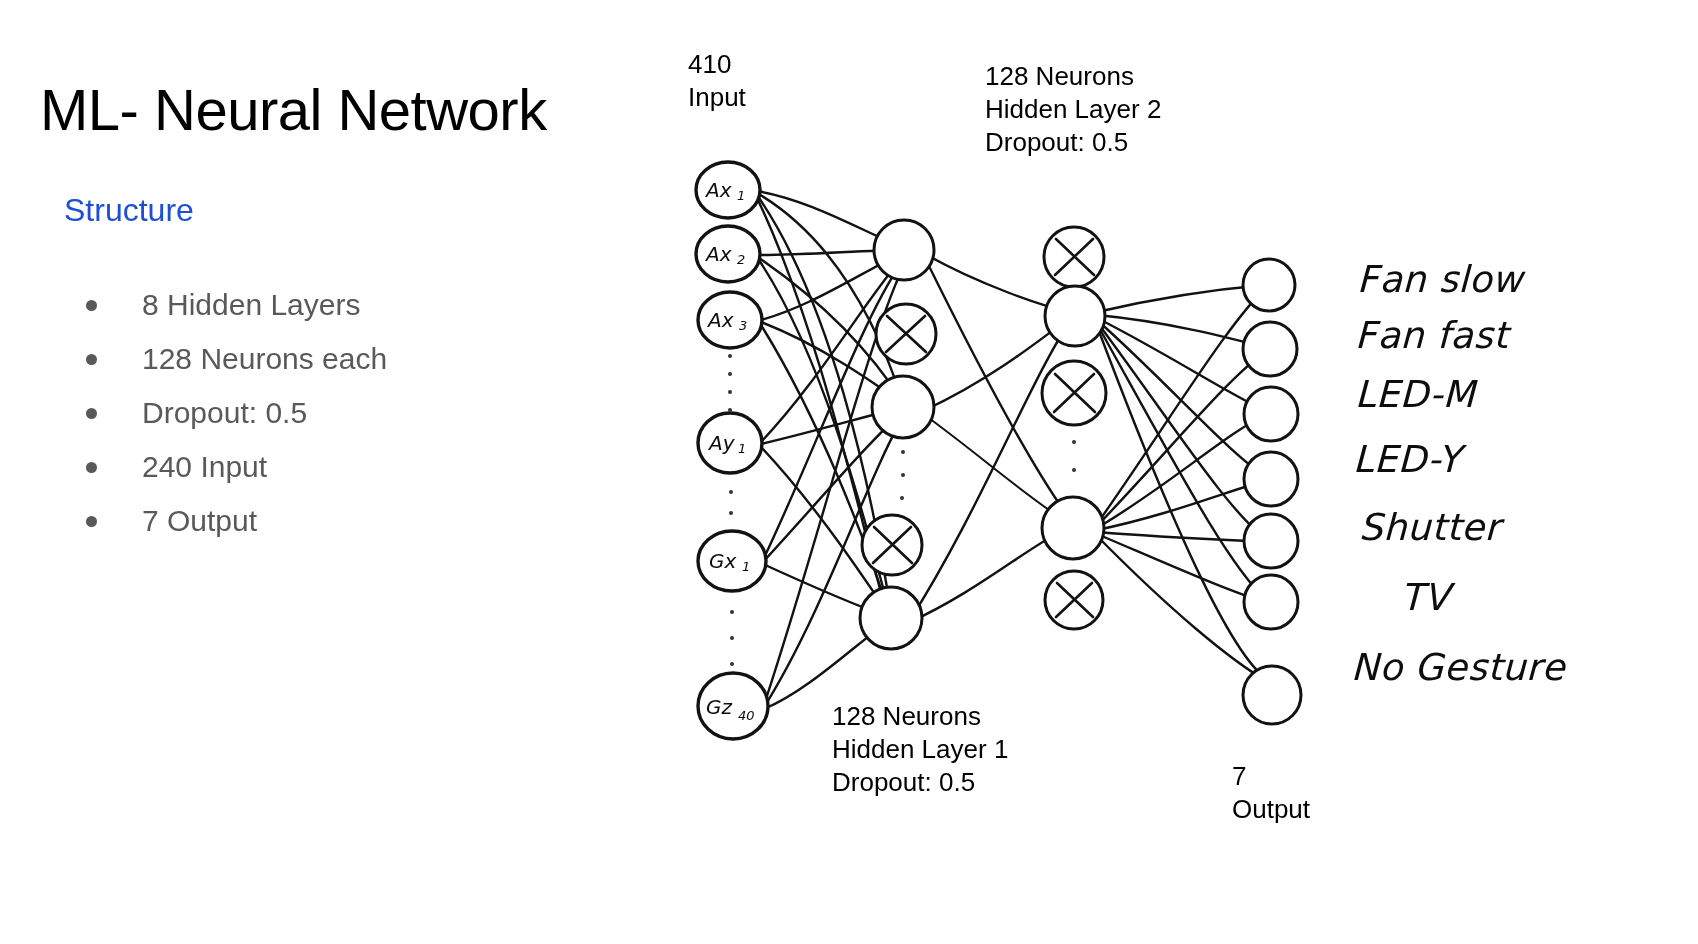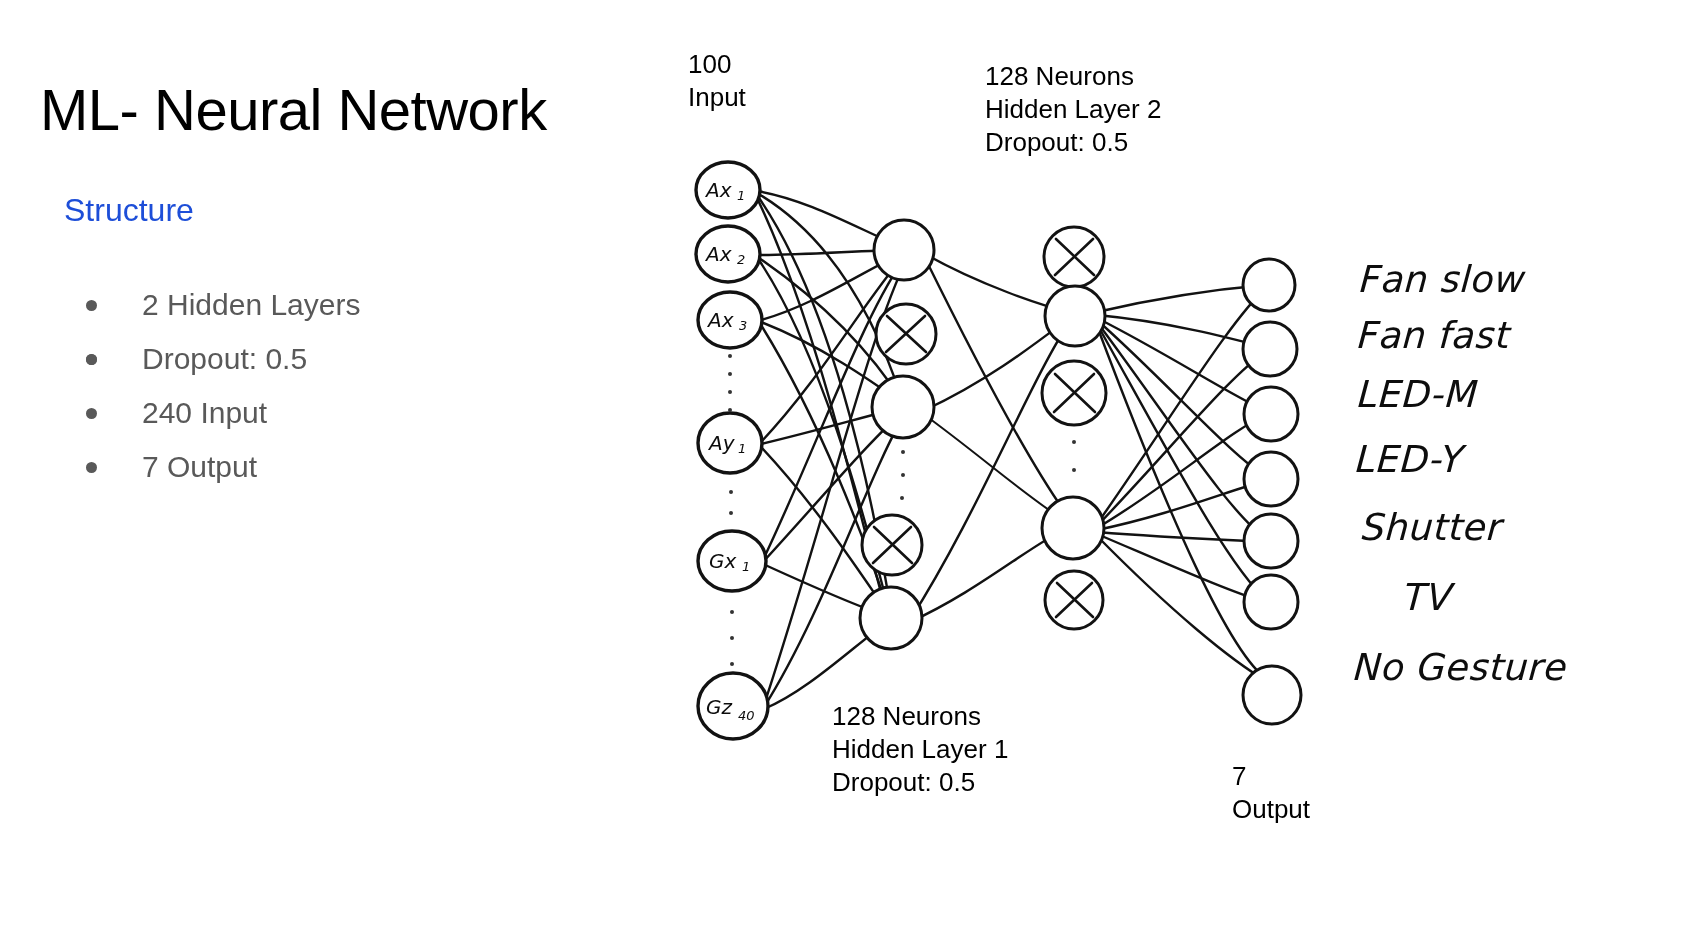--- a/index.html
+++ b/index.html
@@ -125,24 +125,25 @@
 
   <div id="left-col">
 
     <div id="slide-title">ML- Neural Network</div>
 
     <div id="structure-heading">Structure</div>
 
     <ul id="bullet-list">
       <li>
         <span class="bullet-dot"></span>
-        <span>2 Hidden Layers</span>
-      </li>
-      <li>
-        <span class="bullet-dot"></span>
+        <span>8 Hidden Layers</span>
+      </li>
+      <li>
+        <span class="bullet-dot"></span>
+        <span>128 Neurons each</span>
       </li>
       <li>
         <span class="bullet-dot"></span>
         <span>Dropout: 0.5</span>
       </li>
       <li>
         <span class="bullet-dot"></span>
         <span>240 Input</span>
       </li>
       <li>
@@ -321,21 +322,21 @@
         <circle class="node" cx="609" cy="285" r="26"></circle>
         <circle class="node" cx="610" cy="349" r="27"></circle>
         <circle class="node" cx="611" cy="414" r="27"></circle>
         <circle class="node" cx="611" cy="479" r="27"></circle>
         <circle class="node" cx="611" cy="541" r="27"></circle>
         <circle class="node" cx="611" cy="602" r="27"></circle>
         <circle class="node" cx="612" cy="695" r="29"></circle>
       </g>
     </svg>
 
-    <div class="diagram-label" id="label-input">100
+    <div class="diagram-label" id="label-input">410
 Input</div>
 
     <div class="diagram-label" id="label-hidden2">128 Neurons
 Hidden Layer 2
 Dropout: 0.5</div>
 
     <div class="diagram-label" id="label-hidden1">128 Neurons
 Hidden Layer 1
 Dropout: 0.5</div>
 

